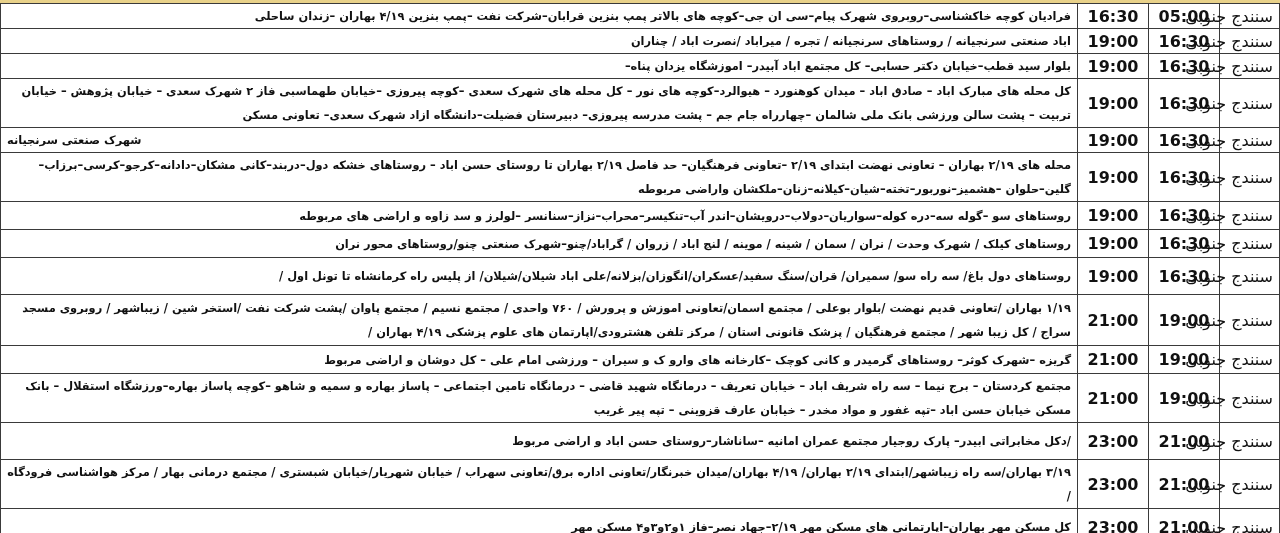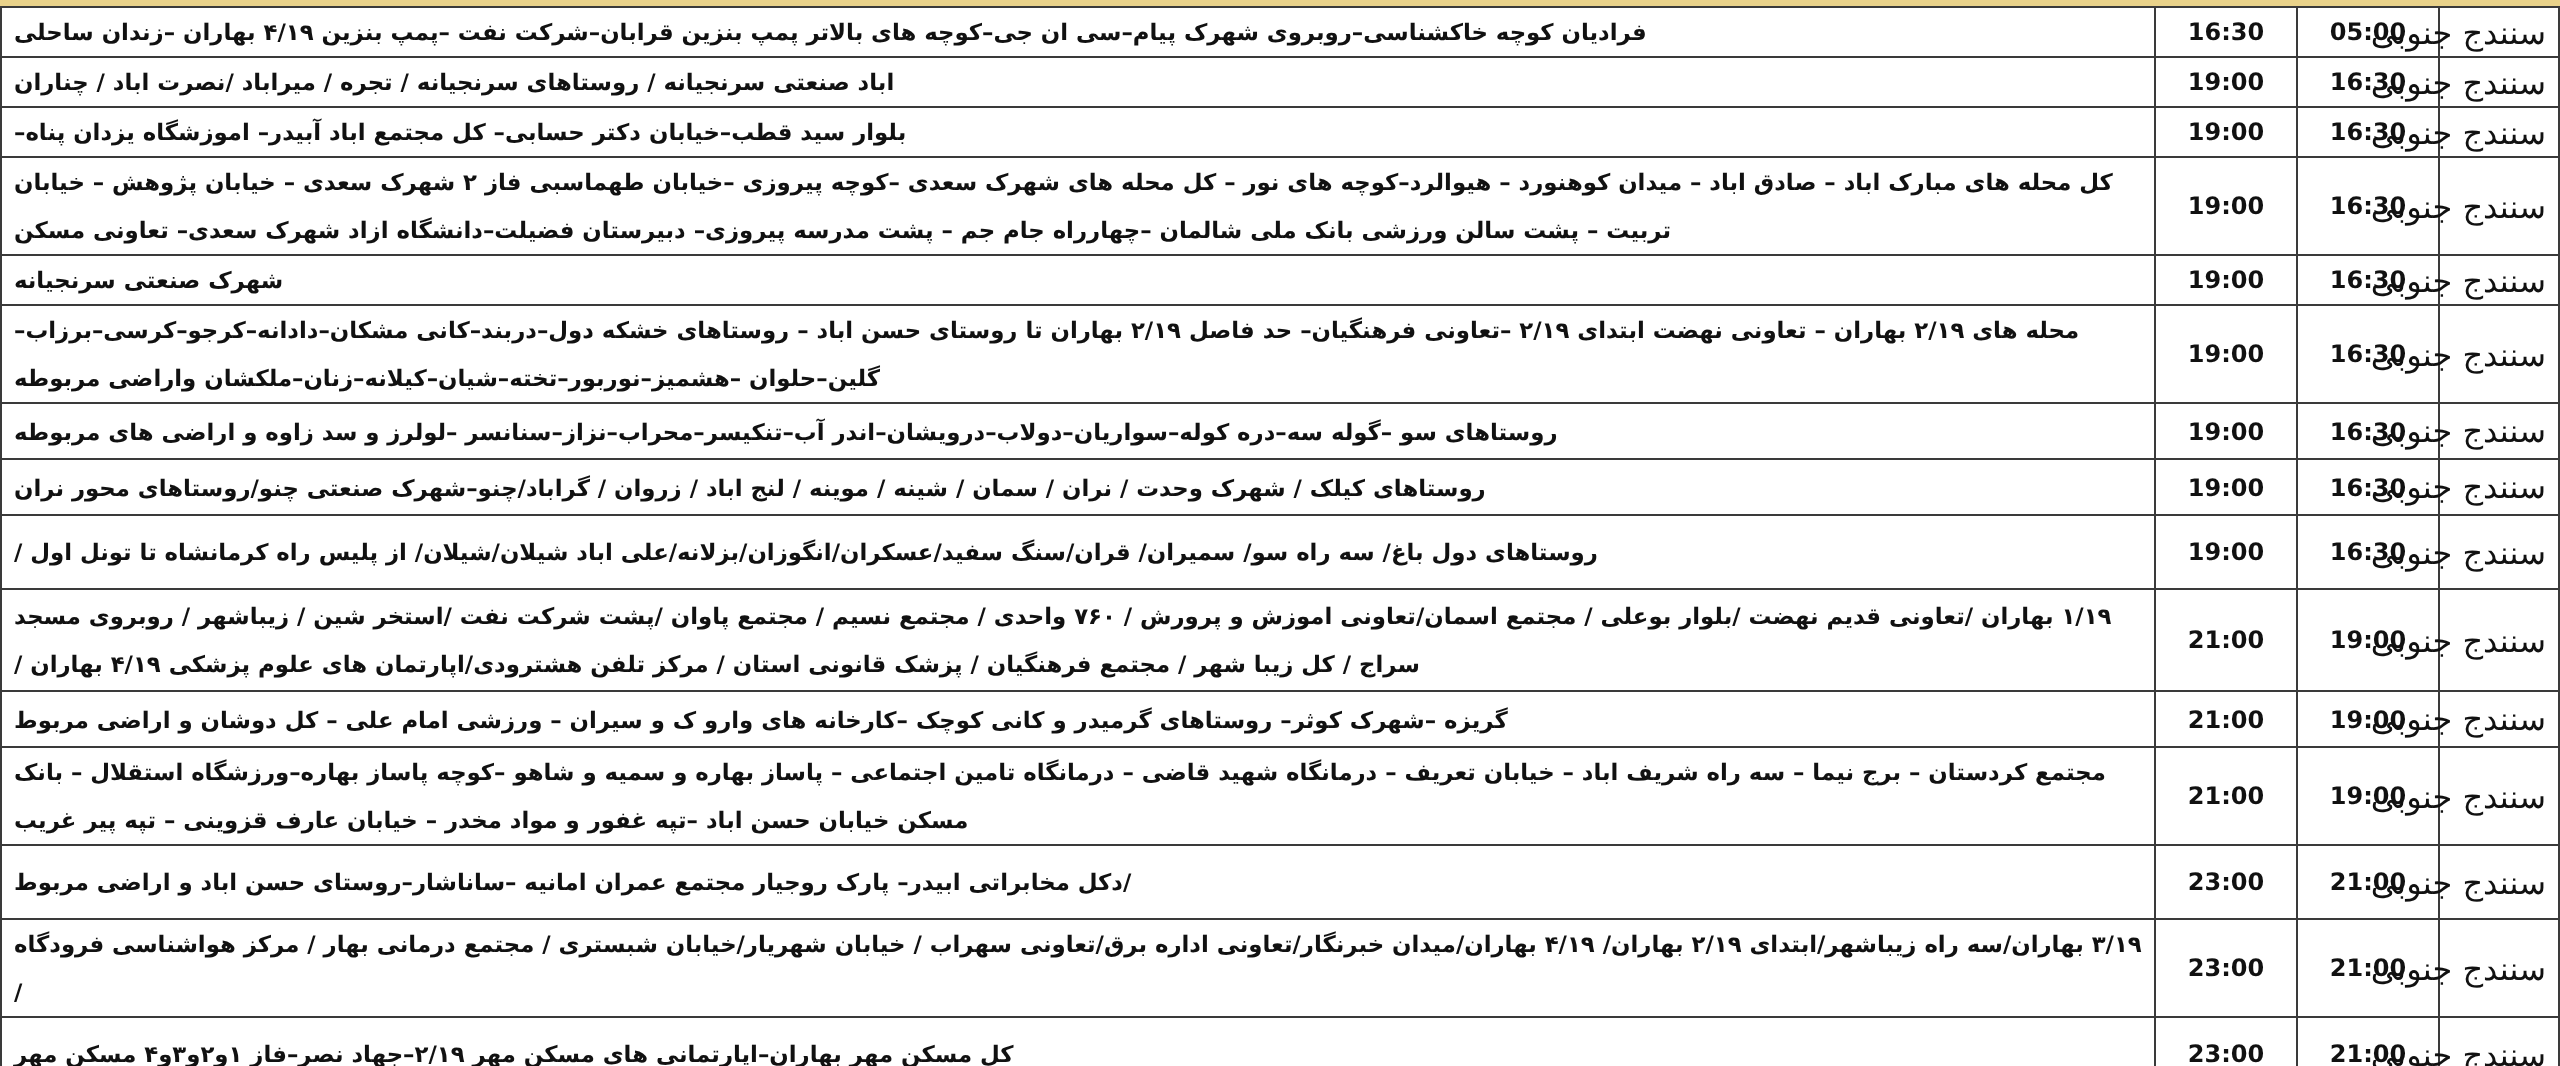--- a/index.html
+++ b/index.html
@@ -36,30 +36,30 @@
     }
     td.region {
       width: 47px;
       font-size: 16px;
       text-align: left;
       padding: 0 3px;
       white-space: nowrap;
     }
     td.time {
       width: 58px;
-      font-size: 12px;
+      font-size: 16px;
       font-weight: bold;
       text-align: center;
       font-family: "DejaVu Sans", sans-serif;
       direction: ltr;
     }
     td.areas {
       font-size: 11.4px;
       font-weight: bold;
-      text-align: left;
+      text-align: right;
       line-height: 24px;
       word-spacing: 0px;
     }
     td.areas.center {
       text-align: left;
     }
     tr.h-sm td { height: 22px; }
     tr.h-md td { height: 27px; margin-top: 19px; }
     tr.h-lg td { height: 36px; }
     tr.h-xl td { height: 48px; }

